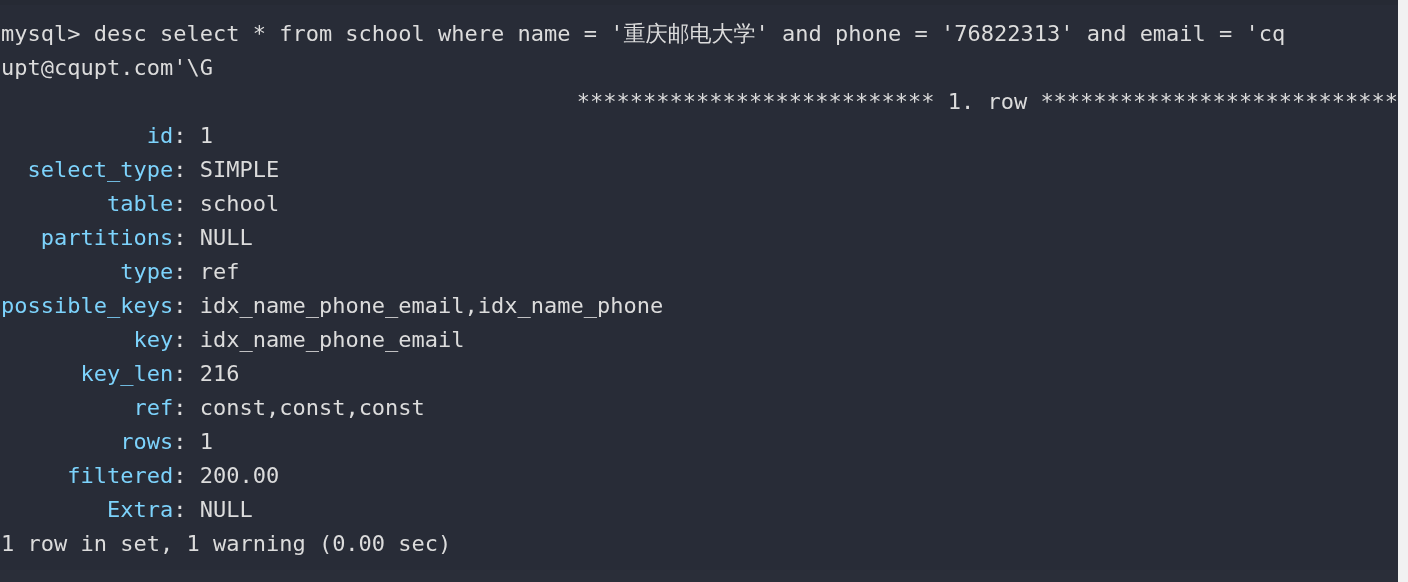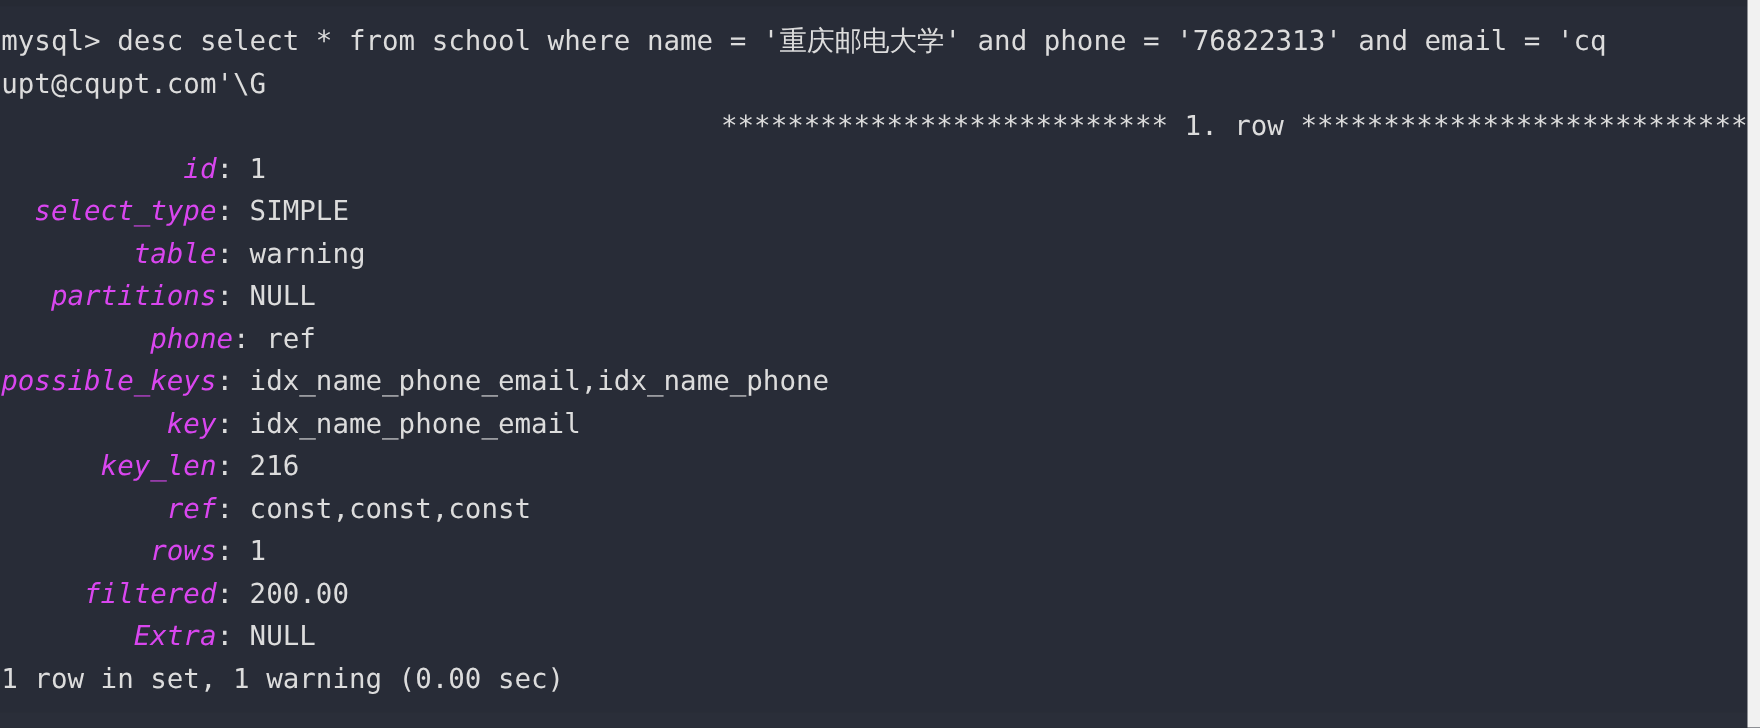--- a/index.html
+++ b/index.html
@@ -62,22 +62,21 @@
     white-space: pre;
     letter-spacing: 0px;
     height: 34px;
     font-weight: 400;
     -webkit-font-smoothing: antialiased;
   }
   .line.cjk {
     letter-spacing: 0;
   }
   .label {
-    color: #d946ef;
-    font-style: italic;
+    color: #7dd3fc;
   }
   .value {
     color: #dcdcdc;
   }
   .stars {
     color: #dcdcdc;
     text-align: right;
   }
 </style>
 </head>
@@ -91,25 +90,25 @@
 
     <div class="line cjk">mysql&gt; desc select * from school where name = '重庆邮电大学' and phone = '76822313' and email = 'cq</div>
     <div class="line">upt@cqupt.com'\G</div>
 
     <div class="line stars">*************************** 1. row ***************************</div>
 
     <div class="line"><span class="label">           id</span><span>: </span><span class="value">1</span></div>
 
     <div class="line"><span class="label">  select_type</span><span>: </span><span class="value">SIMPLE</span></div>
 
-    <div class="line"><span class="label">        table</span><span>: </span><span class="value">warning</span></div>
+    <div class="line"><span class="label">        table</span><span>: </span><span class="value">school</span></div>
 
     <div class="line"><span class="label">   partitions</span><span>: </span><span class="value">NULL</span></div>
 
-    <div class="line"><span class="label">         phone</span><span>: </span><span class="value">ref</span></div>
+    <div class="line"><span class="label">         type</span><span>: </span><span class="value">ref</span></div>
 
     <div class="line"><span class="label">possible_keys</span><span>: </span><span class="value">idx_name_phone_email,idx_name_phone</span></div>
 
     <div class="line"><span class="label">          key</span><span>: </span><span class="value">idx_name_phone_email</span></div>
 
     <div class="line"><span class="label">      key_len</span><span>: </span><span class="value">216</span></div>
 
     <div class="line"><span class="label">          ref</span><span>: </span><span class="value">const,const,const</span></div>
 
     <div class="line"><span class="label">         rows</span><span>: </span><span class="value">1</span></div>

